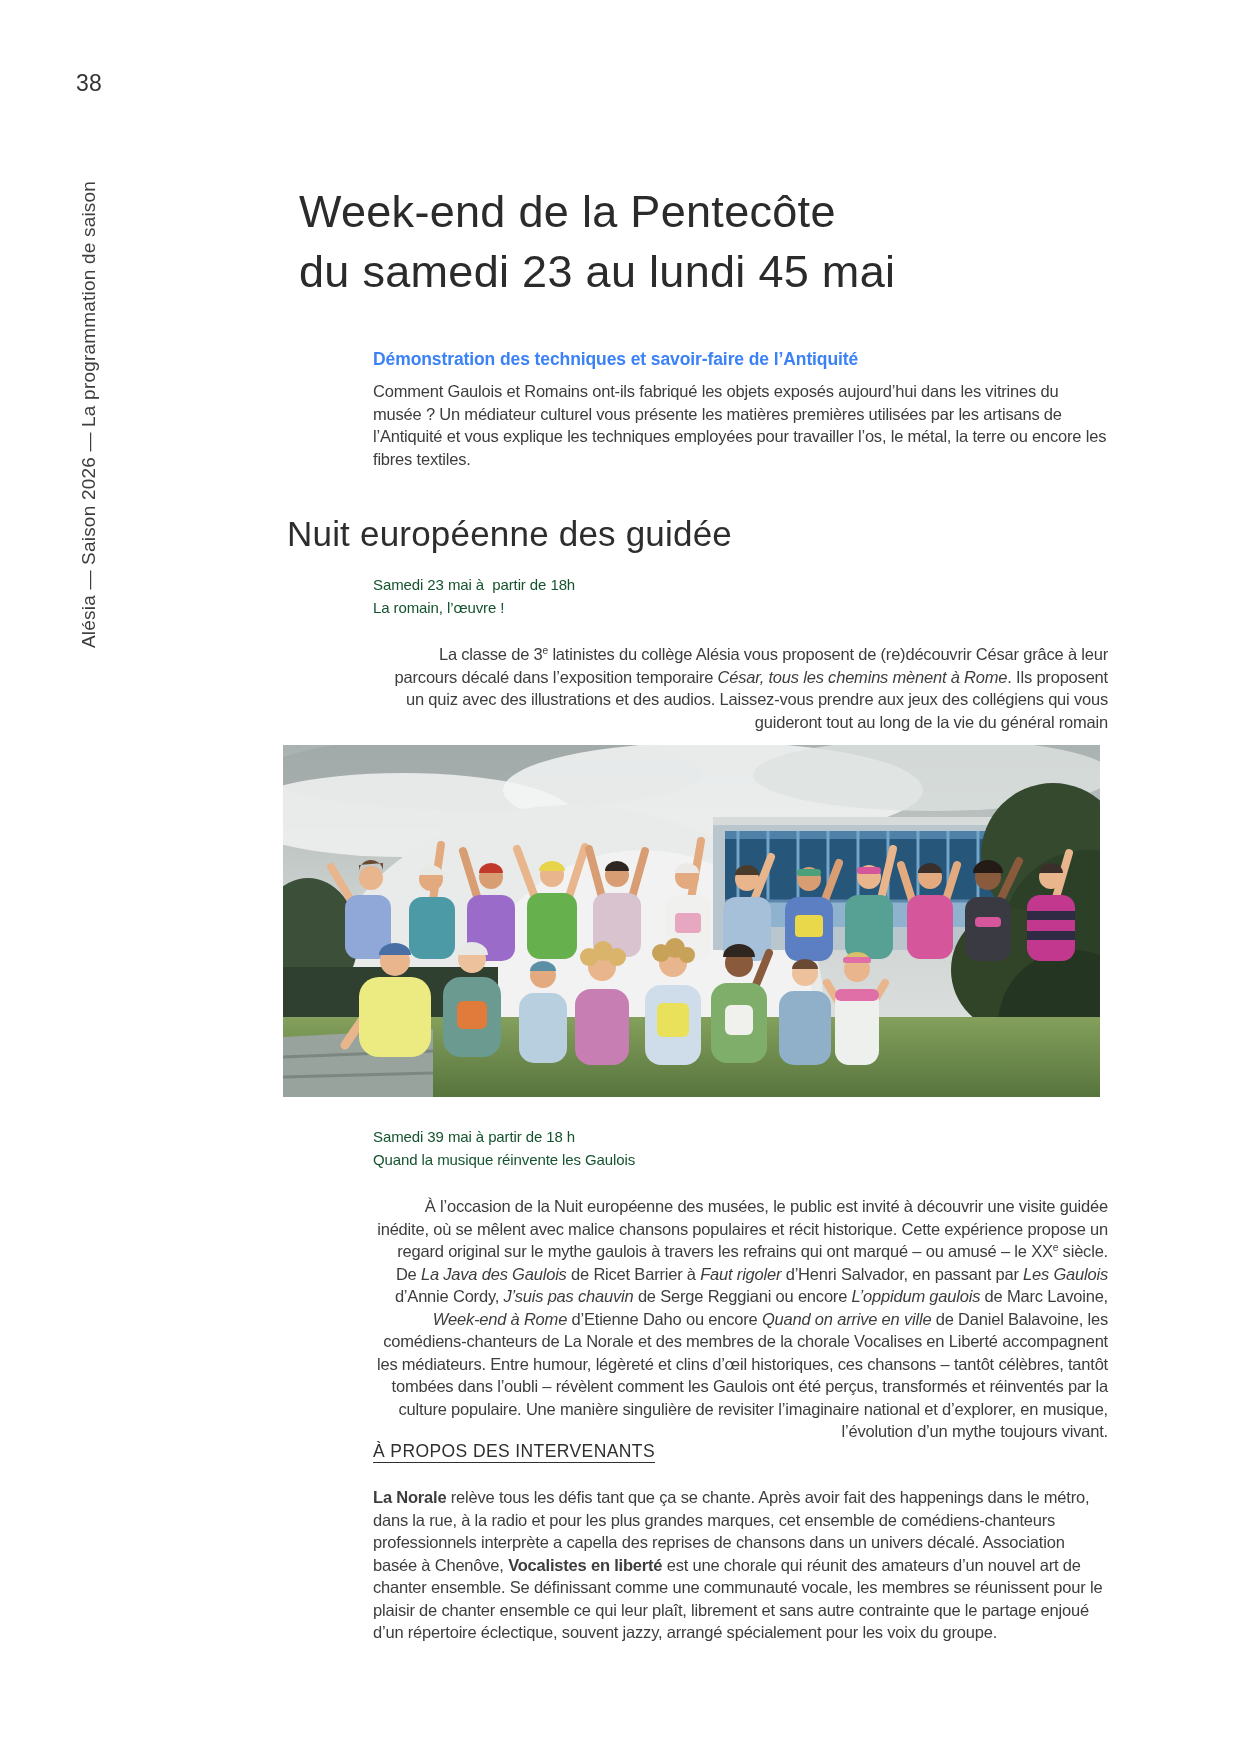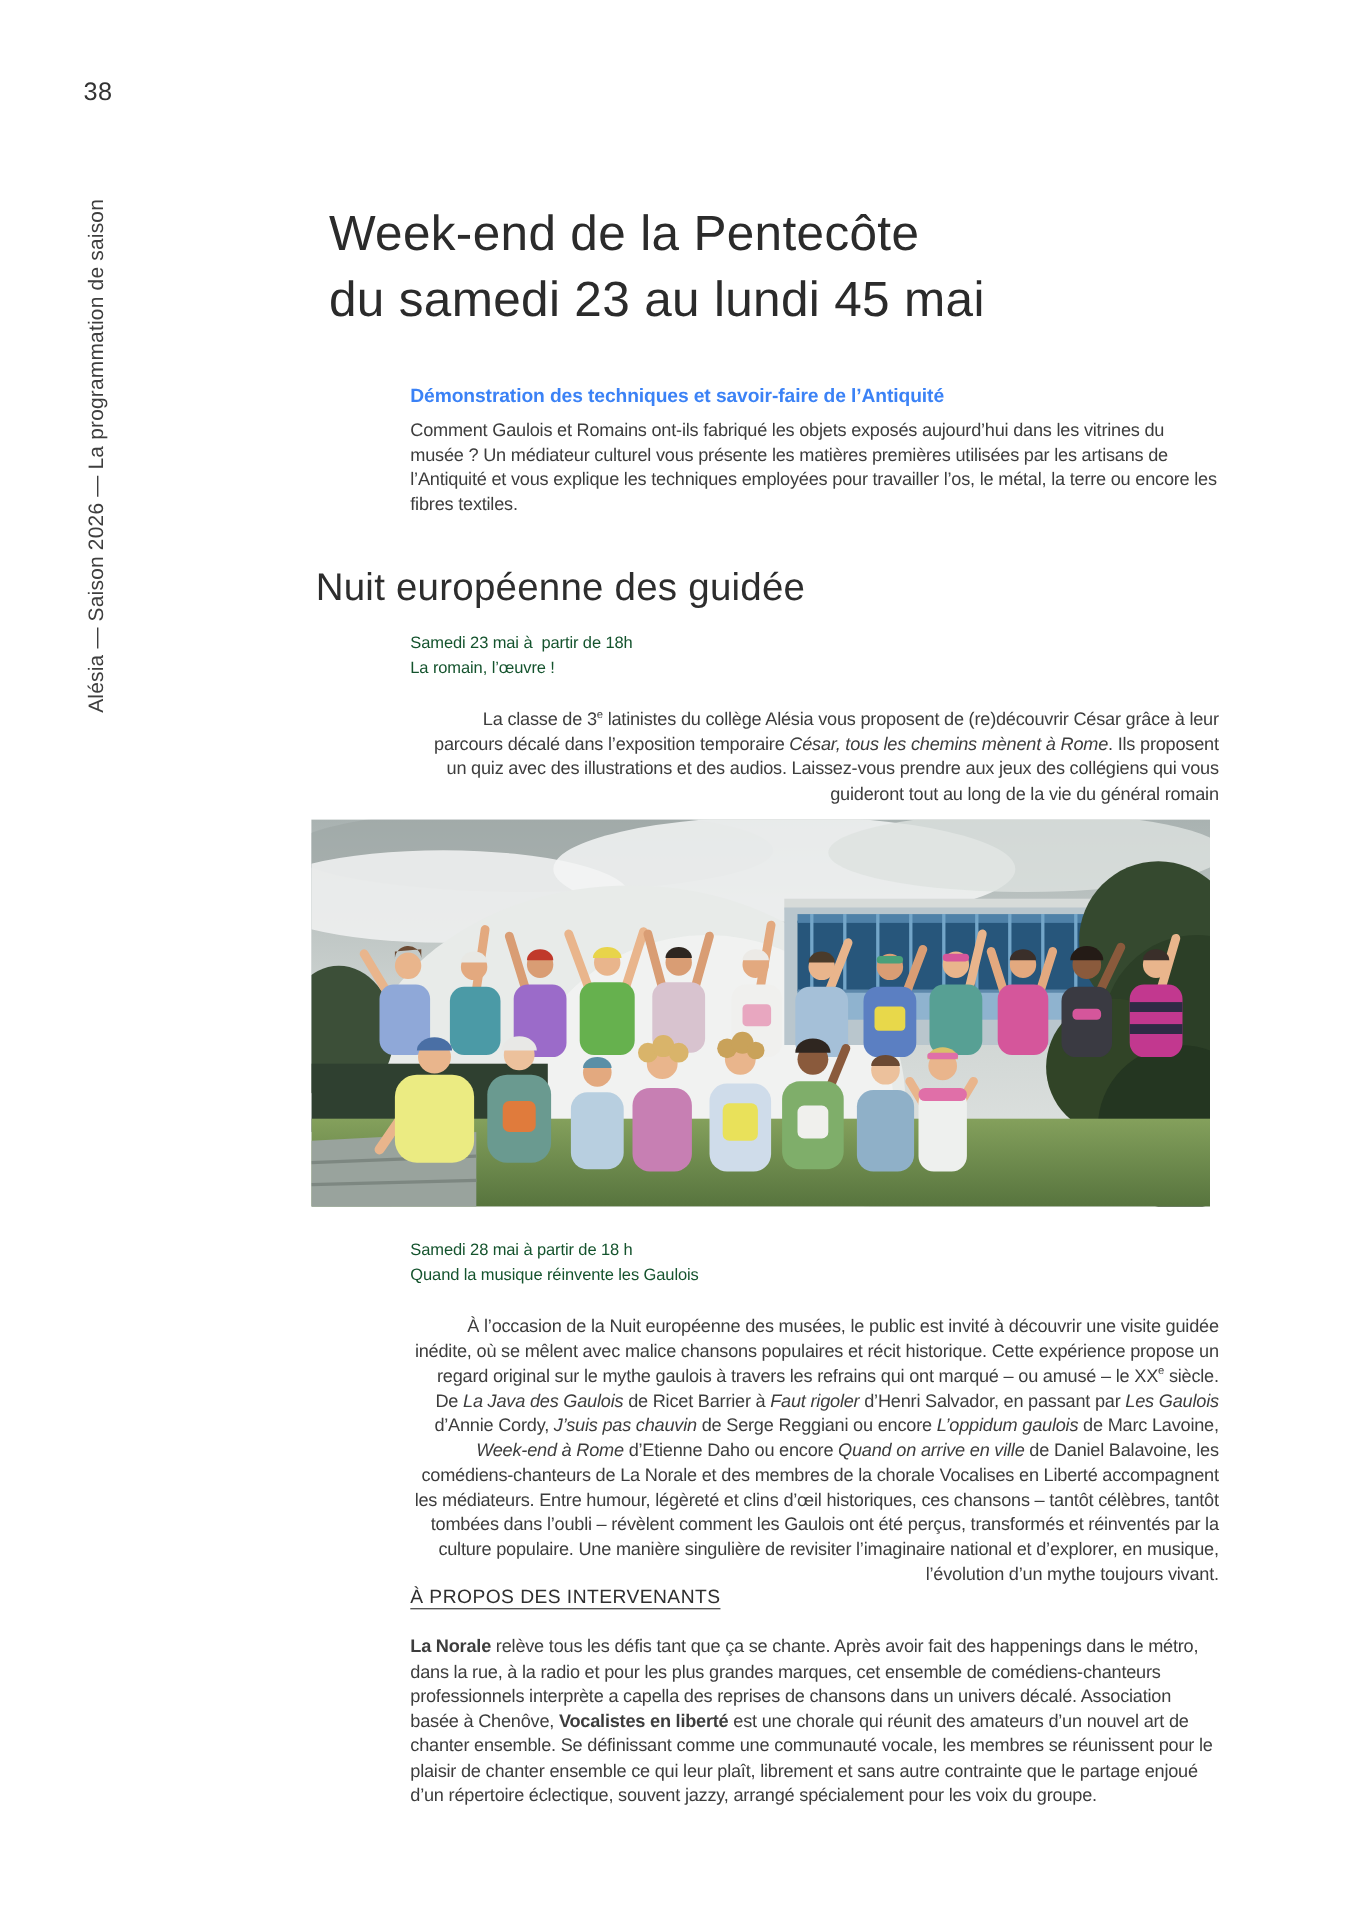--- a/index.html
+++ b/index.html
@@ -279,21 +279,21 @@
           <rect x="552" y="244" width="44" height="12" rx="6" fill="#e06fa8"></rect>
           <circle cx="574" cy="224" r="13" fill="#e9b58c"></circle>
           <path d="M560,218 a14,11 0 0 1 28,0 z" fill="#d9c06a"></path>
           <rect x="560" y="212" width="28" height="6" rx="3" fill="#e06fa8"></rect>
         </g>
       </g>
     </svg>
   </figure>
 
   <div class="event event2 body-col">
-    <p class="bold-line">Samedi 28 mai à partir de 18 h</p>
+    <p class="bold-line">Samedi 39 mai à partir de 18 h</p>
     <p class="bold-line">Quand la musique réinvente les Gaulois</p>
     <p class="event-body body-text"><span>À l’occasion de la Nuit européenne des musées, le public est invité à découvrir une visite guidée inédite, où se mêlent avec malice chansons populaires et récit historique. Cette expérience propose un regard original sur le mythe gaulois à travers les refrains qui ont marqué – ou amusé – le XX</span><sup>e</sup><span> siècle. De </span><span class="it">La Java des Gaulois</span><span> de Ricet Barrier à </span><span class="it">Faut rigoler</span><span> d’Henri Salvador, en passant par </span><span class="it">Les Gaulois</span><span> d’Annie Cordy, </span><span class="it">J’suis pas chauvin</span><span> de Serge Reggiani ou encore </span><span class="it">L’oppidum gaulois</span><span> de Marc Lavoine, </span><span class="it">Week-end à Rome</span><span> d’Etienne Daho ou encore </span><span class="it">Quand on arrive en ville</span><span> de Daniel Balavoine, les comédiens-chanteurs de La Norale et des membres de la chorale Vocalises en Liberté accompagnent les médiateurs. Entre humour, légèreté et clins d’œil historiques, ces chansons – tantôt célèbres, tantôt tombées dans l’oubli – révèlent comment les Gaulois ont été perçus, transformés et réinventés par la culture populaire. Une manière singulière de revisiter l’imaginaire national et d’explorer, en musique, l’évolution d’un mythe toujours vivant.</span></p>
   </div>
 
   <div class="about body-col">
     <h4 class="about-heading">À PROPOS DES INTERVENANTS</h4>
     <p class="about-body body-text"><span class="bd">La Norale</span><span> relève tous les défis tant que ça se chante. Après avoir fait des happenings dans le métro, dans la rue, à la radio et pour les plus grandes marques, cet ensemble de comédiens-chanteurs professionnels interprète a capella des reprises de chansons dans un univers décalé. Association basée à Chenôve, </span><span class="bd">Vocalistes en liberté</span><span> est une chorale qui réunit des amateurs d’un nouvel art de chanter ensemble. Se définissant comme une communauté vocale, les membres se réunissent pour le plaisir de chanter ensemble ce qui leur plaît, librement et sans autre contrainte que le partage enjoué d’un répertoire éclectique, souvent jazzy, arrangé spécialement pour les voix du groupe.</span></p>
   </div>
 
 </div>

